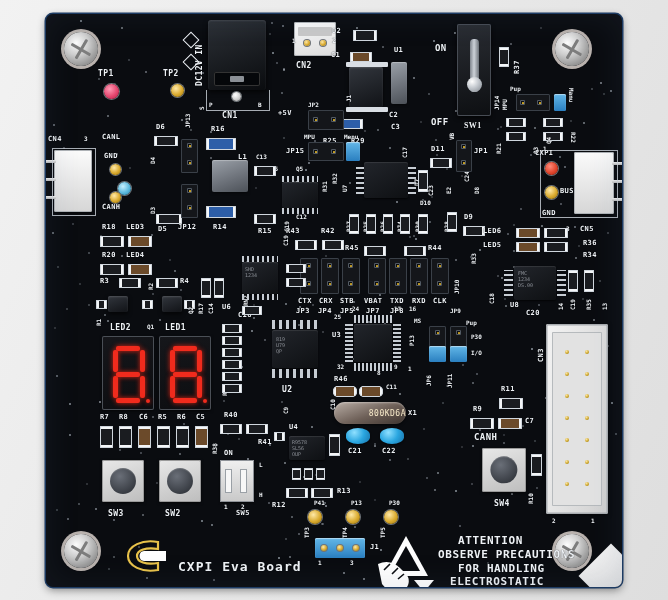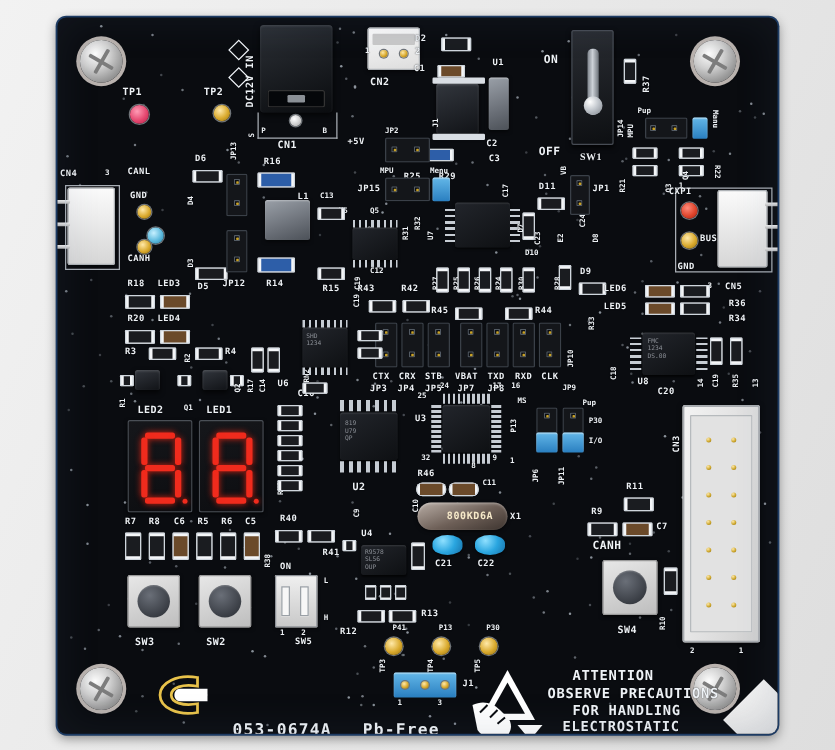--- a/index.html
+++ b/index.html
@@ -103,21 +103,21 @@
 
   .dip{position:absolute;background:linear-gradient(180deg,#f0f0f0,#c8c8c8);border-radius:1px;
       box-shadow:inset 0 0 0 1px #8e9298,0 1px 2px rgba(0,0,0,.55);}
   .dip .sw{position:absolute;top:22%;height:56%;width:7px;background:#f7f7f7;
       box-shadow:inset 0 0 0 1px #9aa0a6;}
 
   .xtal{position:absolute;border-radius:11px;
       background:linear-gradient(160deg,#b9aea6,#6d5f57 55%,#3d342f);
       box-shadow:inset 0 1px 2px rgba(255,255,255,.35), 0 1px 3px rgba(0,0,0,.6);}
   .xtal span{position:absolute;left:12px;right:0;top:50%;transform:translateY(-50%);
-      text-align:center;color:#f6e9c9;font-size:8px;font-weight:700;letter-spacing:.5px;
+      text-align:right;color:#f6e9c9;font-size:8px;font-weight:400;letter-spacing:.5px;
       font-family:"DejaVu Sans Mono",monospace;}
 
   .bluecap{position:absolute;border-radius:50%/42%;
       background:radial-gradient(circle at 35% 28%,#8fe0ff,#2aa6e0 50%,#1771a8 100%);
       box-shadow:0 1px 2px rgba(0,0,0,.55);}
 
   .dcjack{position:absolute;background:linear-gradient(160deg,#2c3036,#0a0c0f);border-radius:3px;
       box-shadow:inset 0 1px 2px rgba(255,255,255,.12), 0 2px 5px rgba(0,0,0,.7);}
 
   .wht2{position:absolute;background:linear-gradient(170deg,#fdfdfd,#dcdcdc);border-radius:2px;
@@ -1096,25 +1096,21 @@
       </div>
     <div class="res" style="left:240px;top:264px;width:20px;height:9px;">
         <i></i>
       </div>
     <div class="silk s6 rot" style="left:237px;top:232px;">C19</div>
 
     <svg style="position:absolute;left:78px;top:525px;width:46px;height:34px;" viewBox="0 0 46 34">
       <path d="M34 3 C18 0 4 7 4 17 C4 27 18 34 34 31 L34 24 C22 26 13 23 13 17 C13 11 22 8 34 10 Z" fill="none" stroke="#e8c24a" stroke-width="2.2"></path>
       <path d="M20 12 L42 12 L42 22 L20 22 C14 22 14 12 20 12 Z" fill="#ffffff"></path>
     </svg>
-    <div class="silk s9" style="left:140px;top:564px;font-size:13px;letter-spacing:1px;">
-      <span>053-0674A</span>
-      <span style="display:inline-block;width:7px;"></span>
-      <span>Pb-Free</span>
-    </div>
+    <div class="silk s9" style="left:132px;top:546px;font-size:13px;letter-spacing:1px;">CXPI Eva Board</div>
 
     <svg style="position:absolute;left:330px;top:520px;width:76px;height:60px;" viewBox="0 0 76 60">
       <path d="M30 2 L52 42 L8 42 Z" fill="#ffffff"></path>
       <path d="M30 12 L44 37 L16 37 Z" fill="#0a0c10"></path>
       <path d="M2 30 C10 26 18 28 24 34 L30 40 C34 44 34 52 28 56 C22 60 12 58 6 50 Z" fill="#ffffff"></path>
       <path d="M8 36 L14 30 M16 40 L22 34 M22 45 L28 40" stroke="#0a0c10" stroke-width="1.6" fill="none"></path>
       <path d="M38 46 L58 46 L48 58 Z" fill="#ffffff"></path>
     </svg>
     <div class="silk s9" style="left:412px;top:521px;font-size:11px;letter-spacing:.6px;">ATTENTION</div>
     <div class="silk s9" style="left:392px;top:535px;font-size:11px;letter-spacing:.6px;">OBSERVE PRECAUTIONS</div>

